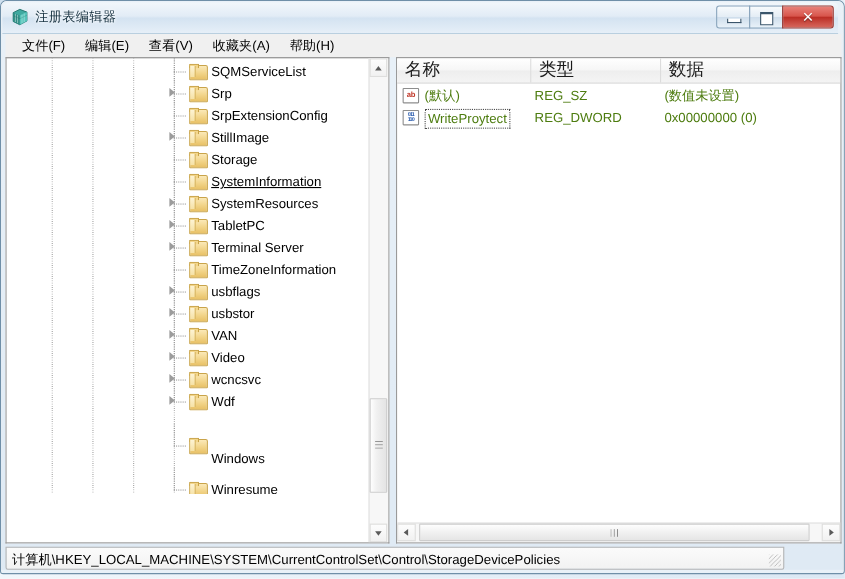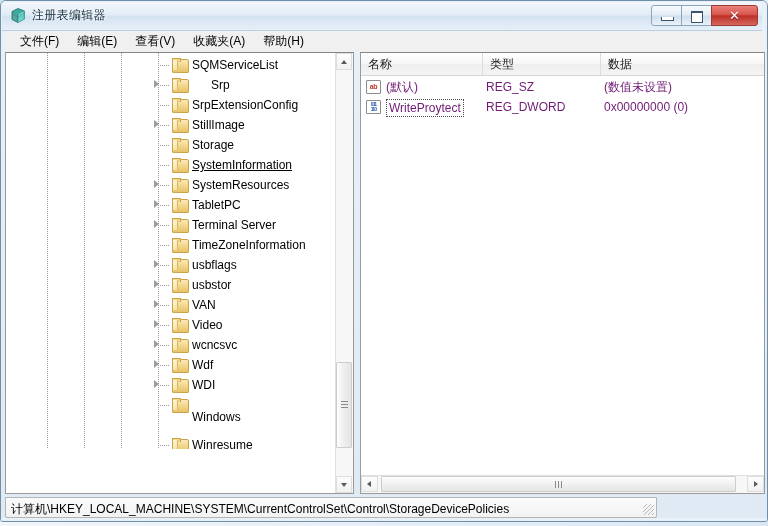--- a/index.html
+++ b/index.html
@@ -301,21 +301,21 @@
   #listheader {
     position: absolute;
     left: 0; top: 0; right: 0;
     height: 22px;
     background: linear-gradient(180deg, #ffffff 0%, #f6f6f6 48%, #eeeeee 52%, #f4f4f4 100%);
     border-bottom: 1px solid #d6d6d6;
     display: flex;
   }
   .col-head {
     position: relative;
-    font-size: 12px;
+    font-size: 16px;
     color: #1a1a1a;
     line-height: 22px;
     padding-left: 7px;
     box-sizing: border-box;
     border-right: 1px solid #dcdcdc;
     white-space: nowrap;
     cursor: default;
   }
   .list-row {
     position: absolute;
@@ -344,36 +344,36 @@
   .val-icon.dword {
     color: #2255aa;
     line-height: 5px;
     padding-top: 1px;
     letter-spacing: -0.8px;
     font-size: 5px;
   }
   .cell {
     position: absolute;
     font-size: 12px;
-    color: #701a75;
+    color: #4d7c0f;
     white-space: nowrap;
     line-height: 20px;
   }
   .cell.focused {
     border: 1px dotted #4a4a4a;
     line-height: 16px;
     padding: 0 2px;
     margin-top: 1px;
   }
 
   
   #statusbar {
     position: absolute;
     left: 4px; top: 496px;
-    width: 652px; height: 21px;
+    width: 708px; height: 21px;
     box-sizing: border-box;
     background: linear-gradient(180deg, #fbfbfb 0%, #f2f2f2 100%);
     border: 1px solid #b5b5b5;
     border-radius: 0 0 2px 2px;
   }
   #status-text {
     position: absolute;
     left: 5px; top: 3px;
     font-size: 12px;
     color: #000000;
@@ -450,21 +450,21 @@
             <span class="tree-label" style="left: 186px;">SQMServiceList</span>
           </div>
           <div class="tree-row" style="top: 22px;">
             <span class="tw-elbow" style="left: 152px; top: -10px; height: 20px;"></span>
             <span class="tw-arrow" style="left: 147px; top: 5px;"></span>
             <span class="folder" style="left: 166px; top: 3px;">
               <span class="fback"></span>
               <span class="ftab"></span>
               <span class="fside"></span>
             </span>
-            <span class="tree-label" style="left: 186px; margin-left: 19px;">Srp</span>
+            <span class="tree-label" style="left: 186px;">Srp</span>
           </div>
           <div class="tree-row" style="top: 42px;">
             <span class="tw-elbow" style="left: 152px; top: -10px; height: 20px;"></span>
             <span class="folder" style="left: 166px; top: 3px;">
               <span class="fback"></span>
               <span class="ftab"></span>
               <span class="fside"></span>
             </span>
             <span class="tree-label" style="left: 186px;">SrpExtensionConfig</span>
           </div>
@@ -587,30 +587,20 @@
           </div>
           <div class="tree-row" style="top: 282px;">
             <span class="tw-elbow" style="left: 152px; top: -10px; height: 20px;"></span>
             <span class="tw-arrow" style="left: 147px; top: 5px;"></span>
             <span class="folder" style="left: 166px; top: 3px;">
               <span class="fback"></span>
               <span class="ftab"></span>
               <span class="fside"></span>
             </span>
             <span class="tree-label" style="left: 186px;">wcncsvc</span>
-          </div>
-          <div class="tree-row" style="top: 322px;">
-            <span class="tw-elbow" style="left: 152px; top: -10px; height: 20px;"></span>
-            <span class="tw-arrow" style="left: 147px; top: 5px;"></span>
-            <span class="folder" style="left: 166px; top: 3px;">
-              <span class="fback"></span>
-              <span class="ftab"></span>
-              <span class="fside"></span>
-            </span>
-            <span class="tree-label" style="left: 186px;">WDI</span>
           </div>
           <div class="tree-row" style="top: 342px;">
             <span class="tw-elbow" style="left: 152px; top: -10px; height: 20px;"></span>
             <span class="folder" style="left: 166px; top: 3px;">
               <span class="fback"></span>
               <span class="ftab"></span>
               <span class="fside"></span>
             </span>
             <span class="tree-label" style="left: 186px; margin-top: 24px;">Windows</span>
           </div>

